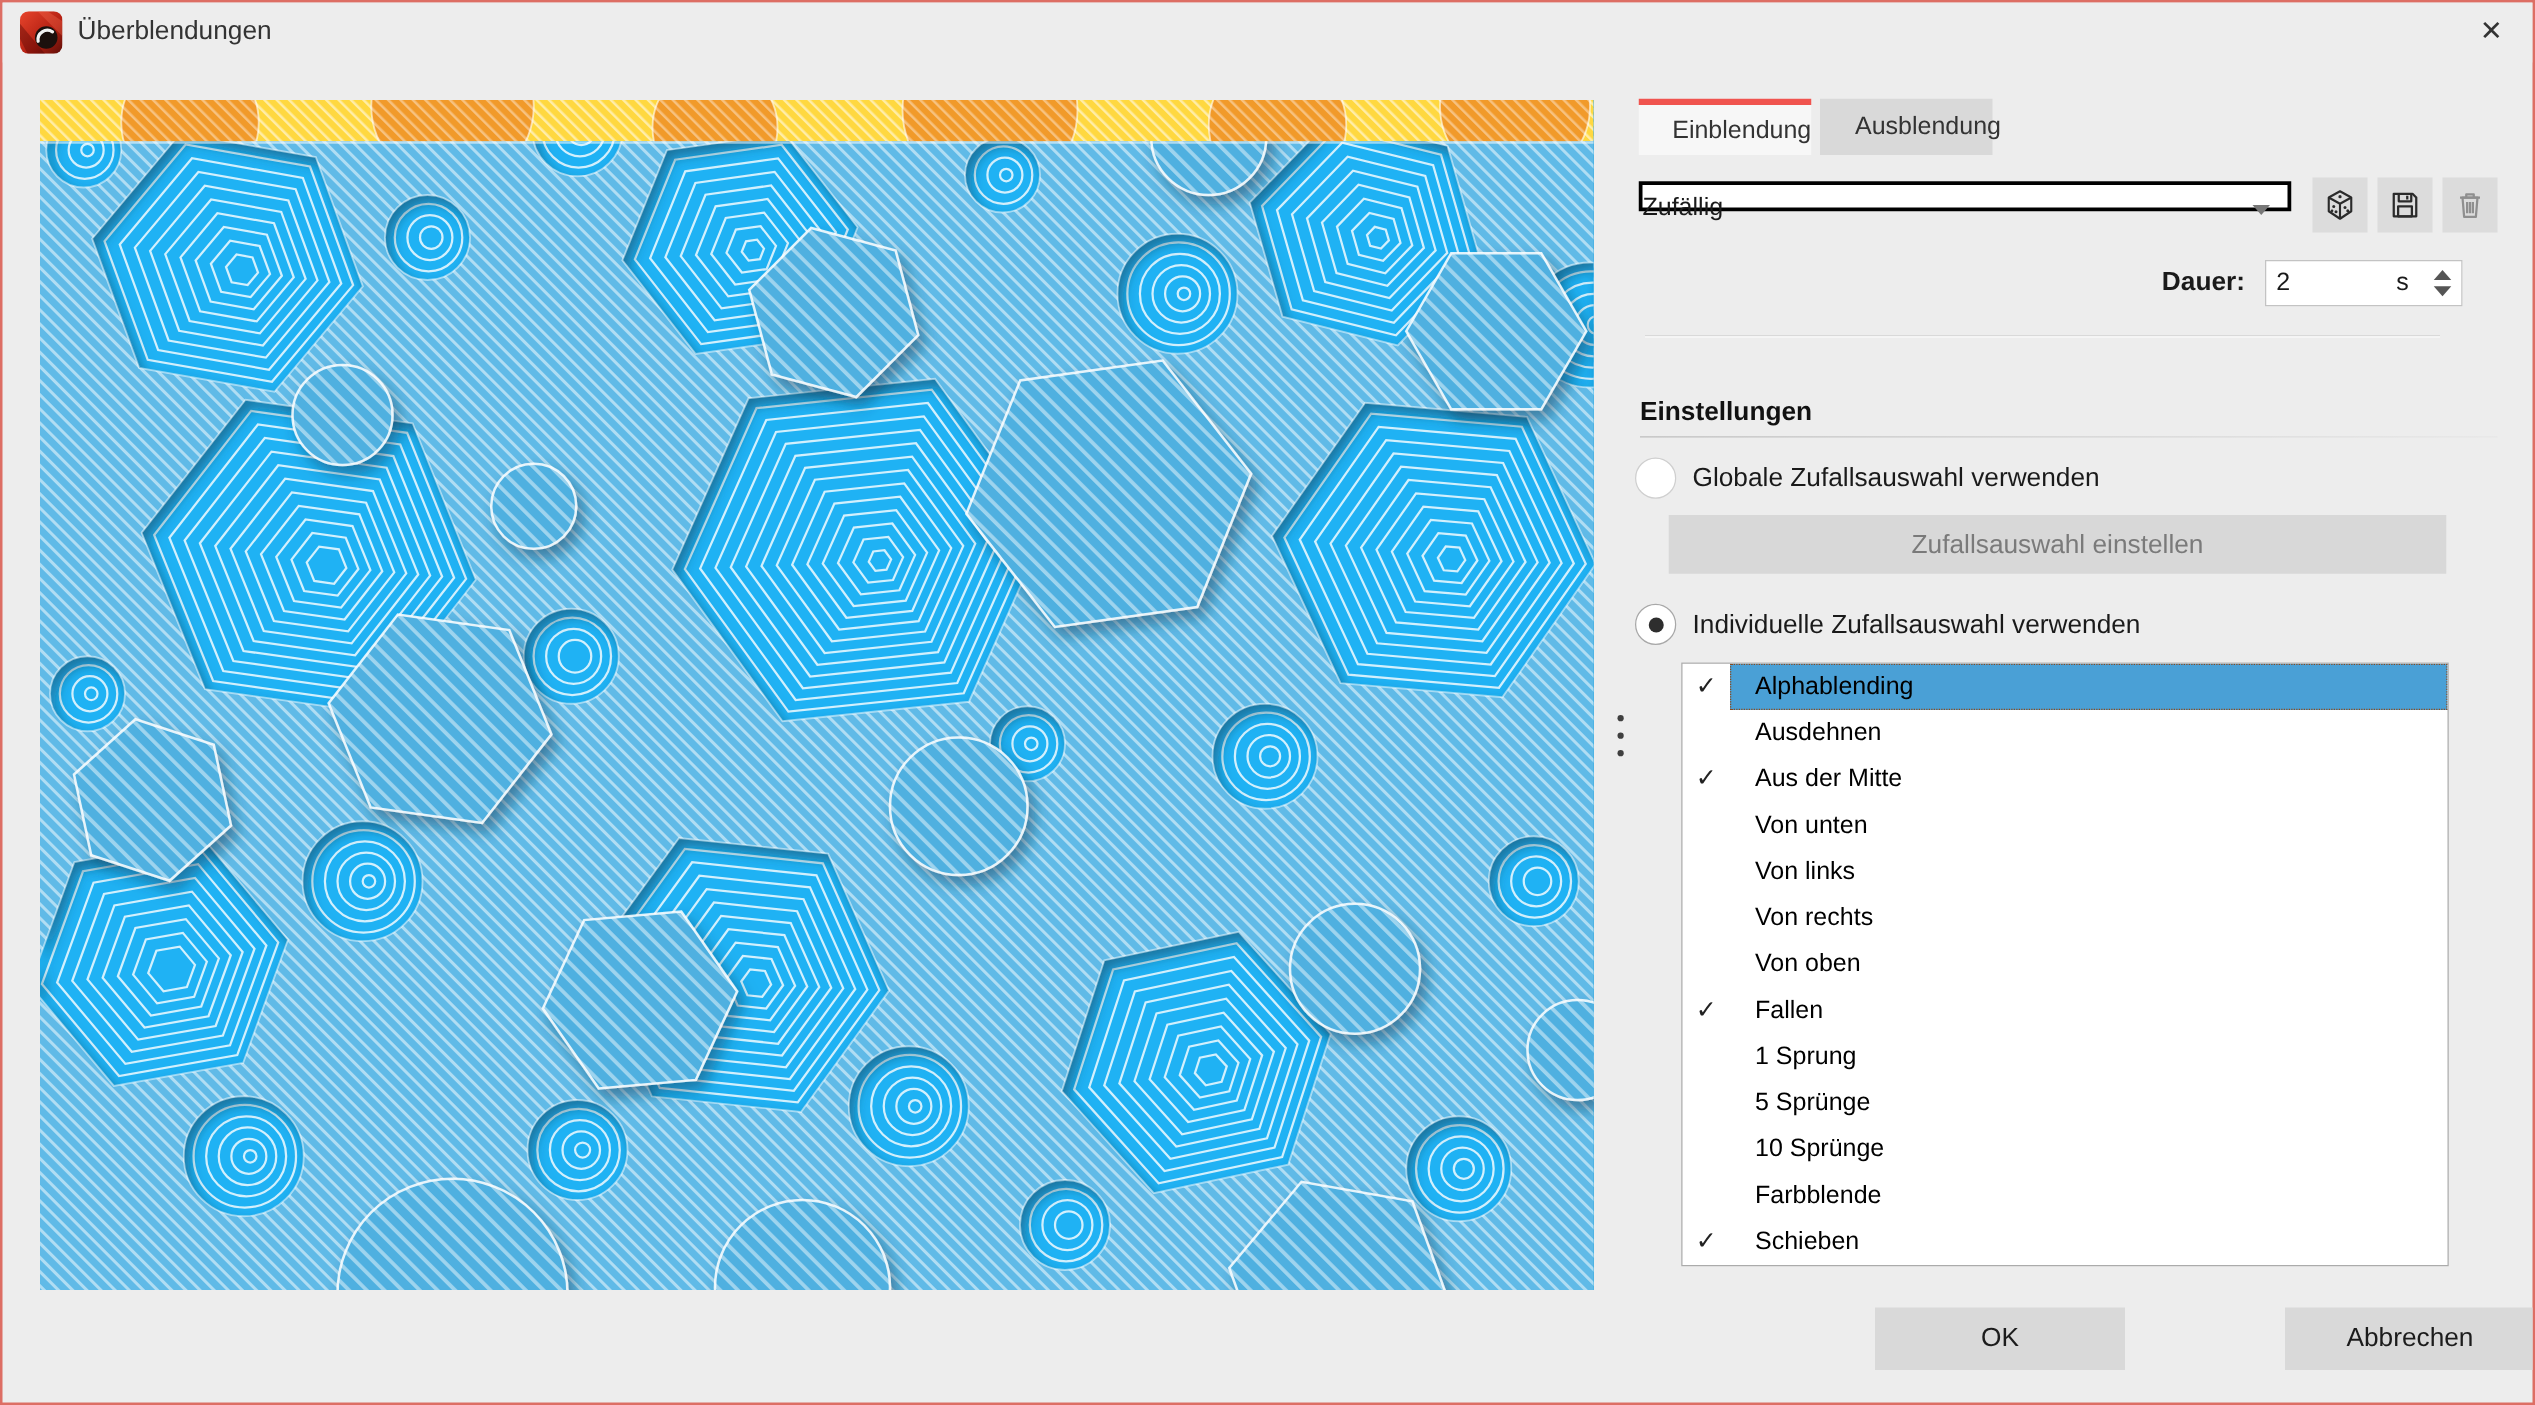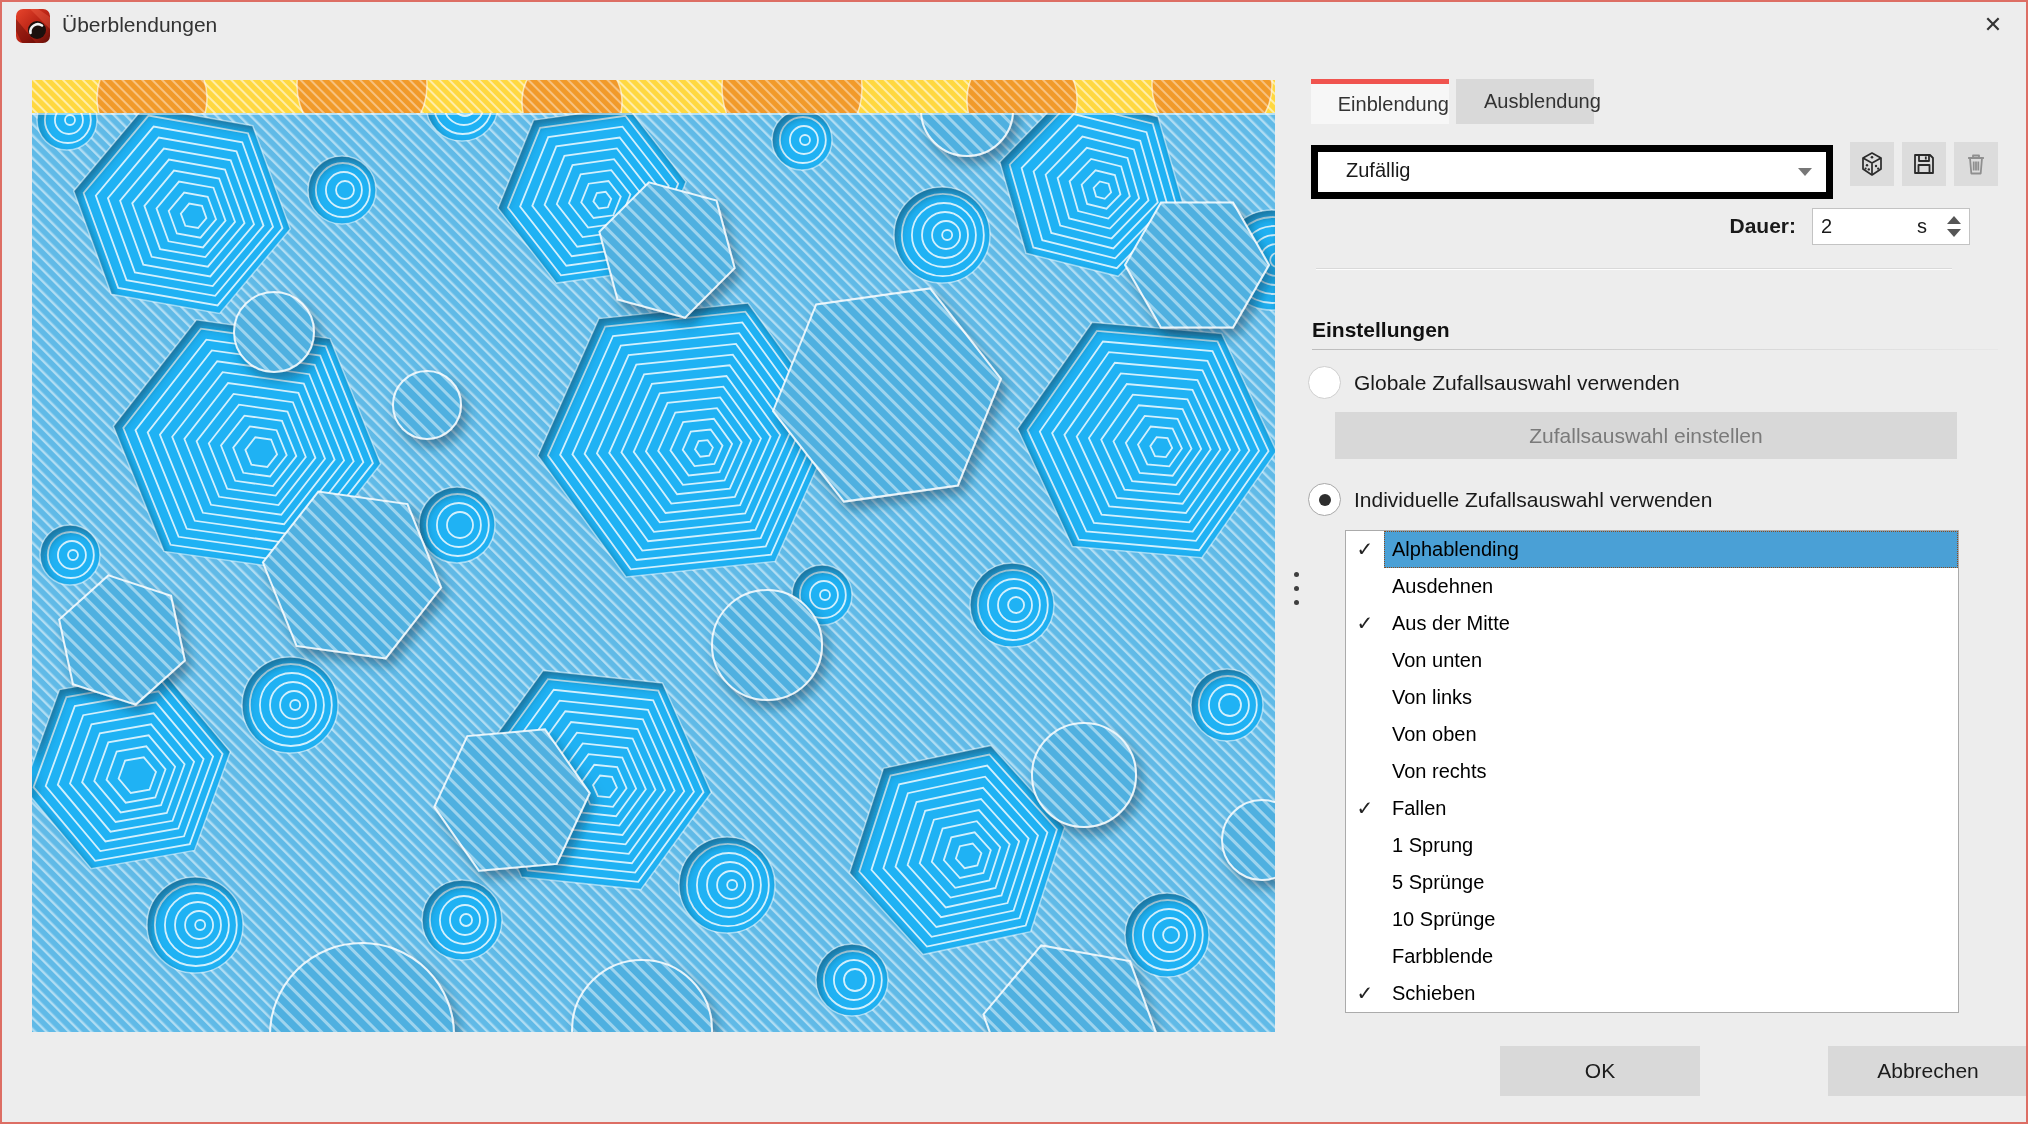--- a/index.html
+++ b/index.html
@@ -27,22 +27,22 @@
   .preview{position:absolute;left:30px;top:78px;width:1243px;height:952px;display:block;background:#1fb2f4;}
   .splitter{position:absolute;left:1288px;top:570px;width:12px;height:42px;}
   .splitter i{display:block;width:5px;height:5px;border-radius:50%;background:#3f3f3f;margin:0 auto 9px;}
 
   
   .tab{position:absolute;top:77px;height:45px;width:138px;text-align:right;font-size:20px;color:#333;cursor:pointer;}
   .tab.active{left:1309px;background:#f7f7f7;border-top:5px solid var(--accent-red);line-height:40px;}
   .tab.inactive{left:1454px;background:#d9d9d9;line-height:45px;padding-left:28px;}
 
   
-  .combo{position:absolute;left:1309px;top:143px;width:522px;height:54px;background:#fff;
-    border:7px solid #000000;font-size:20px;color:var(--ink);line-height:37px;padding-left:28px;cursor:pointer;}
+  .combo{position:absolute;left:1309px;top:143px;width:522px;height:24px;background:#fff;
+    border:3px solid #000000;font-size:20px;color:var(--ink);line-height:37px;padding-left:0;cursor:pointer;}
   .combo .arrow{position:absolute;right:14px;top:16px;width:0;height:0;
     border-left:7px solid transparent;border-right:7px solid transparent;border-top:8px solid #777;}
   .iconbtn{position:absolute;top:140px;width:44px;height:44px;background:#dcdcdc;cursor:pointer;}
   .iconbtn svg{position:absolute;left:9px;top:9px;}
   #btn-dice{left:1848px;} #btn-save{left:1900px;} #btn-trash{left:1952px;}
 
   
   .dauer-label{position:absolute;left:1630px;top:212px;width:164px;text-align:right;font-size:21px;color:var(--ink);font-weight:bold;}
   .spinner{position:absolute;left:1810px;top:206px;width:158px;height:37px;background:#fff;border:1px solid #c3c3c3;}
   .spinner input{position:absolute;left:8px;top:2px;width:78px;height:31px;border:none;outline:none;
@@ -67,21 +67,21 @@
   #lbl-global{left:1352px;top:369px;}
   #lbl-individual{left:1352px;top:486px;}
   .cfg-btn{position:absolute;left:1333px;top:410px;width:622px;height:47px;background:#d8d8d8;
     color:#7a7a7a;font-size:21px;text-align:center;line-height:47px;}
 
   
   .tlist{position:absolute;left:1343px;top:528px;width:614px;height:483px;background:#fff;
     border:1px solid #ababab;overflow:hidden;}
   .lrow{display:flex;height:37px;line-height:37px;font-size:20px;color:#000;cursor:pointer;}
   .lrow .chk{width:38px;text-align:center;color:#222;flex:none;}
-  .lrow .lbl{flex:1;padding-left:8px;}
+  .lrow .lbl{flex:1;padding-left:20px;}
   .lrow.sel .lbl{background:var(--sel-blue);outline:1px dotted #8a4a1e;outline-offset:-1px;}
 
   
   .footbtn{position:absolute;top:1044px;width:200px;height:50px;background:var(--btn-bg);
     font-size:21px;color:#1c1c1c;text-align:center;line-height:50px;cursor:pointer;}
   #btn-ok{left:1498px;} #btn-cancel{left:1826px;}
 </style>
 </head>
 <body>
 
@@ -438,25 +438,25 @@
       <div class="lrow">
         <span class="chk"></span>
         <span class="lbl">Von unten</span>
       </div>
       <div class="lrow">
         <span class="chk"></span>
         <span class="lbl">Von links</span>
       </div>
       <div class="lrow">
         <span class="chk"></span>
+        <span class="lbl">Von rechts</span>
+      </div>
+      <div class="lrow">
+        <span class="chk"></span>
         <span class="lbl">Von oben</span>
-      </div>
-      <div class="lrow">
-        <span class="chk"></span>
-        <span class="lbl">Von rechts</span>
       </div>
       <div class="lrow">
         <span class="chk">✓</span>
         <span class="lbl">Fallen</span>
       </div>
       <div class="lrow">
         <span class="chk"></span>
         <span class="lbl">1 Sprung</span>
       </div>
       <div class="lrow">

